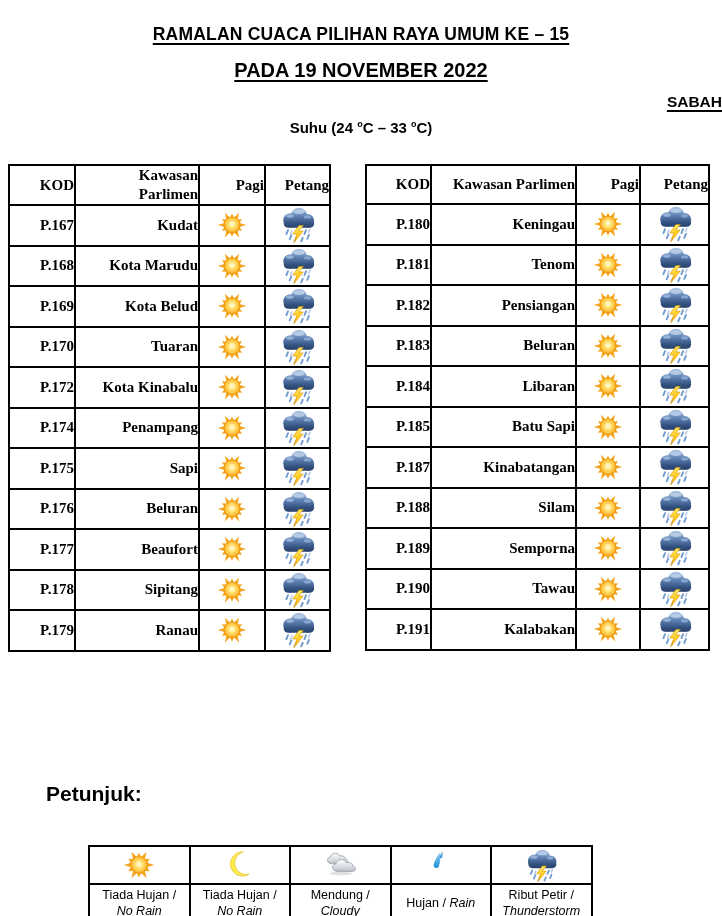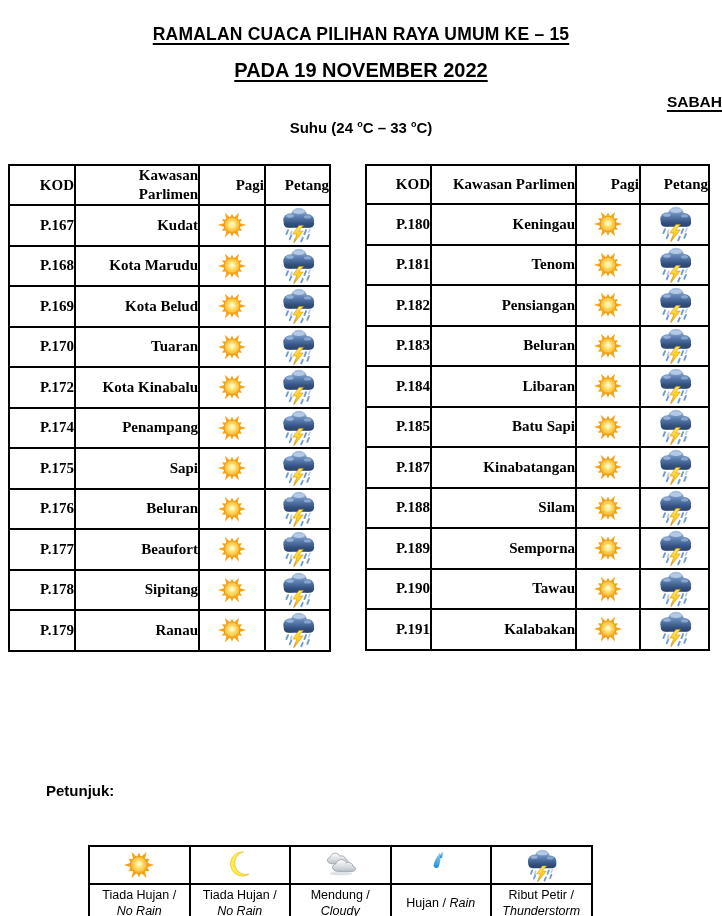--- a/index.html
+++ b/index.html
@@ -32,21 +32,21 @@
   table.forecast th { height:39px; line-height:19px; font-size:15px; }
   table.forecast td { height:40.5px; }
   #left-table  col.c-kod{width:66px;}  #left-table  col.c-area{width:124px;} #left-table  col.c-pagi{width:66px;}  #left-table  col.c-petang{width:65px;}
   #right-table col.c-kod{width:65px;}  #right-table col.c-area{width:145px;} #right-table col.c-pagi{width:64px;}  #right-table col.c-petang{width:69px;}
 
   .wicon { display:block; margin:0 auto; }
   td.icon-cell .icon-sun          { width:30px; height:30px; }
   td.icon-cell .icon-thunderstorm { width:38px; height:38px; }
 
   
-  .petunjuk { position:absolute; left:46px; top:782px; font-weight:700; font-size:15px; }
+  .petunjuk { position:absolute; left:46px; top:782px; font-weight:700; font-size:21px; }
   #legend-table {
     position:absolute; left:88px; top:823px; border-collapse:collapse; table-layout:fixed;margin-top:22px;
   }
   #legend-table td { border:2px solid #000; padding:0; width:100.5px; text-align:center; vertical-align:middle; }
   #legend-table td.legend-icon-cell  { height:38px; }
   #legend-table td.legend-label-cell { height:39px; font-size:12.5px; line-height:15.5px; font-weight:400; }
   #legend-table .wicon { width:34px; height:34px; }
   #legend-table .icon-sun  { width:32px; height:32px; }
   #legend-table .icon-rain { width:31px; height:31px; }
   #legend-table .icon-thunderstorm { width:35px; height:35px; }

